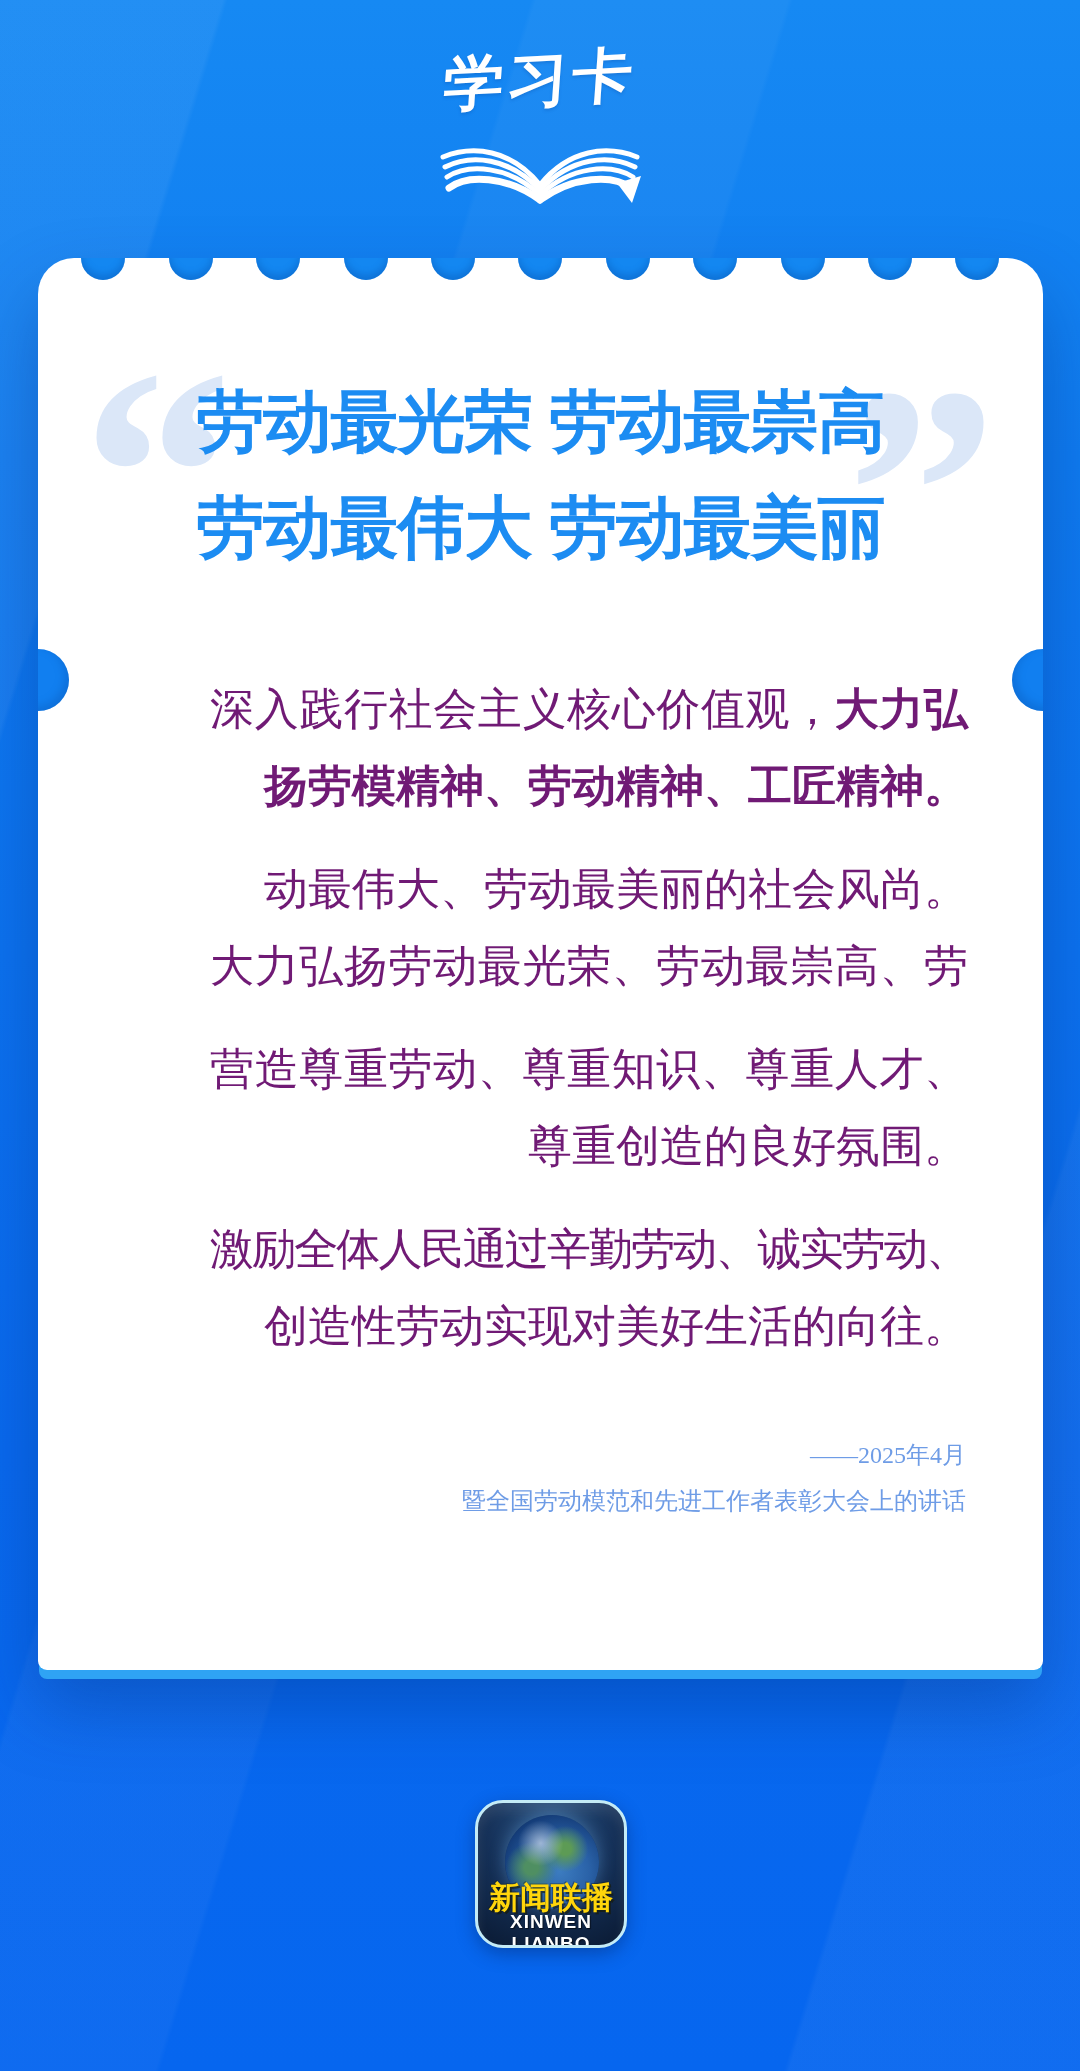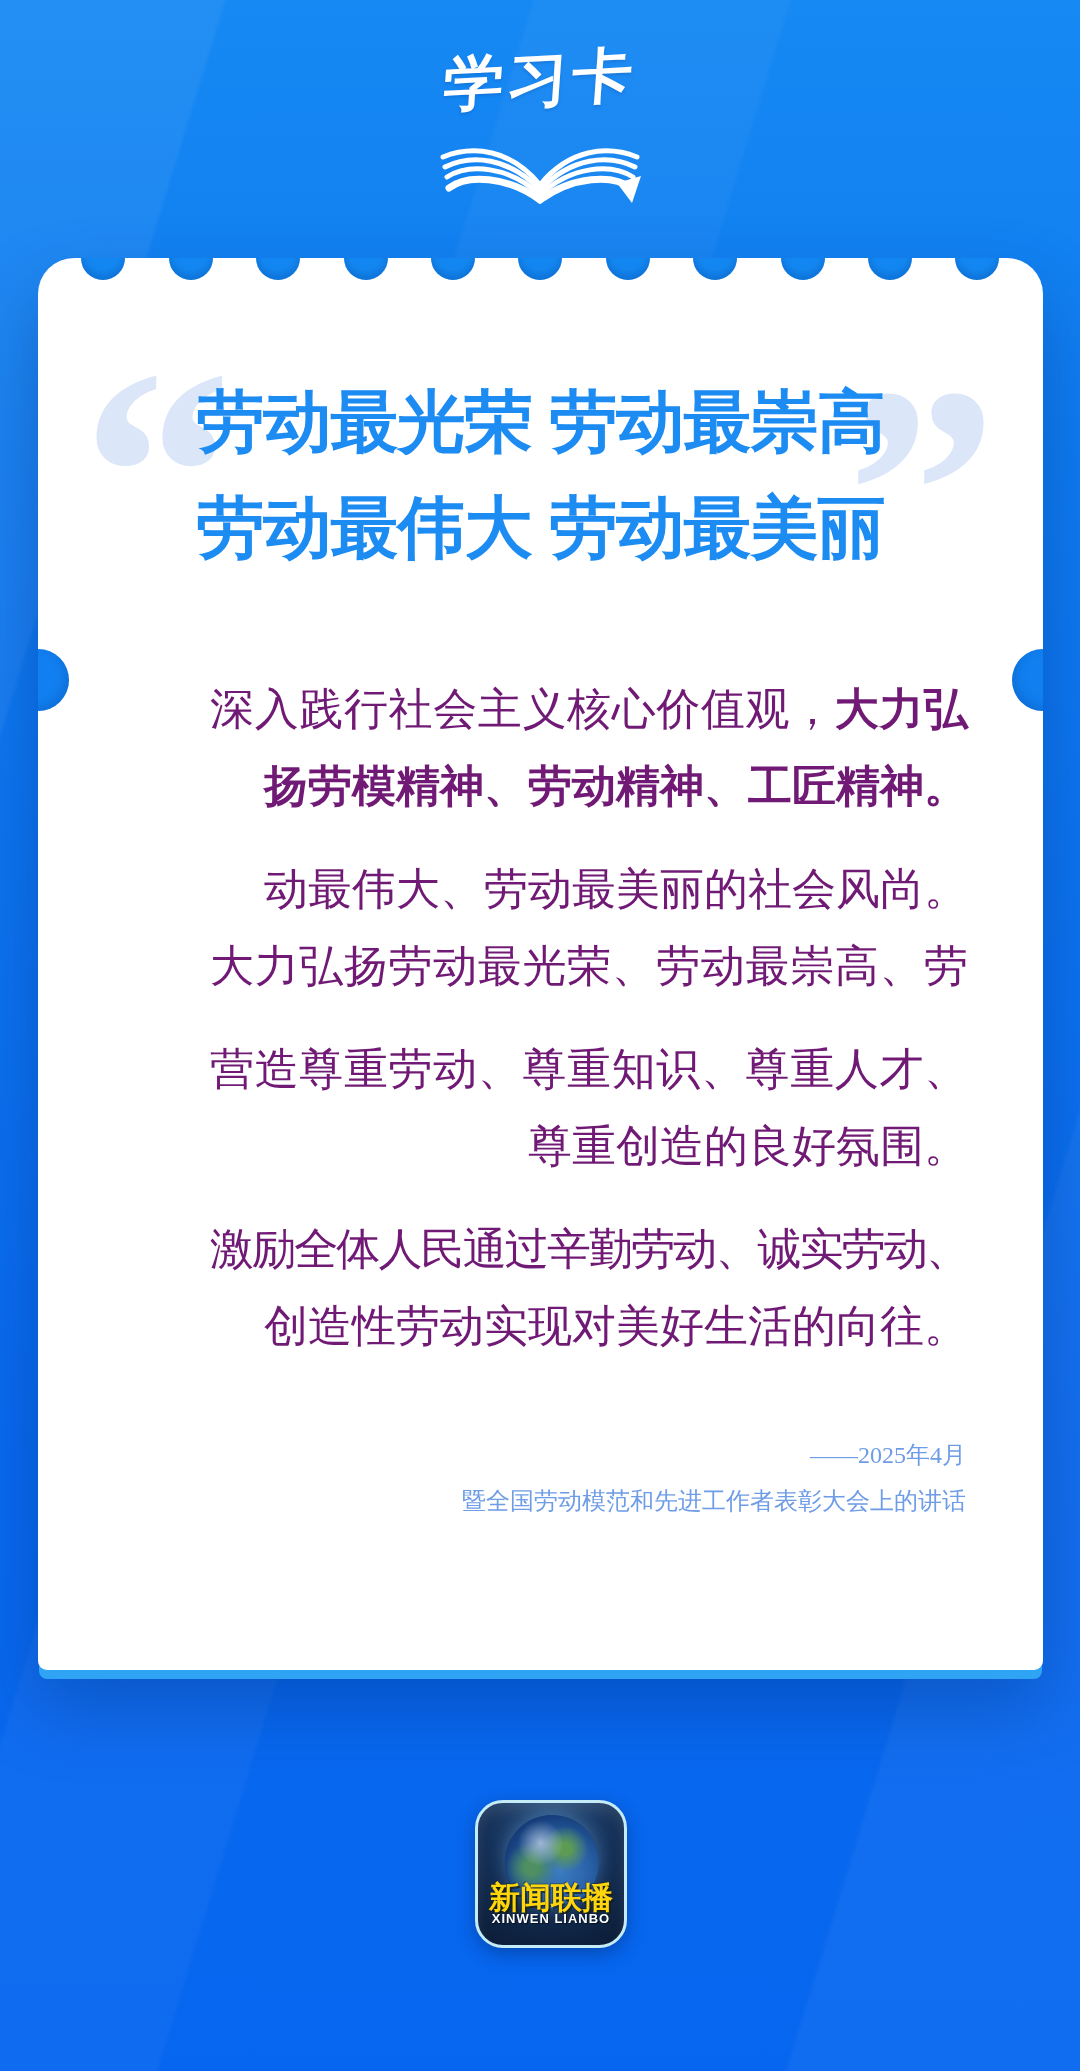--- a/index.html
+++ b/index.html
@@ -58,21 +58,21 @@
   .globe{position:absolute;left:27px;top:12px;width:94px;height:94px;border-radius:50%;
     background:
       radial-gradient(circle at 38% 30%, rgba(255,255,255,.55) 0%, rgba(255,255,255,0) 26%),
       radial-gradient(circle at 64% 36%, #5d9b55 7%, rgba(93,155,85,0) 27%),
       radial-gradient(circle at 28% 56%, #4f8f62 8%, rgba(79,143,98,0) 30%),
       radial-gradient(circle at 58% 60%, #3c7cc0 0%, #2a62a8 38%, #143c78 74%, #0c2850 100%);
     box-shadow:0 0 16px rgba(120,190,255,.35);}
   .app-name{position:absolute;left:0;top:74px;width:100%;color:#ffd60b;font-weight:900;font-size:31px;
     text-shadow:2px 2px 0 rgba(25,25,0,.6), -1px -1px 0 rgba(25,25,0,.35);}
   .app-name-latin{position:absolute;left:0;top:108px;width:100%;color:#ffffff;font-weight:700;
-    font-size:13px;letter-spacing:1px;text-shadow:1px 1px 1px rgba(0,0,0,.6);}
+    font-size:19px;letter-spacing:1px;text-shadow:1px 1px 1px rgba(0,0,0,.6);}
 </style>
 </head>
 <body>
 
 <div class="poster">
 
   <div class="logo">
     <span class="logo-text">学习卡</span>
     <svg class="logo-book" width="214" height="78" viewBox="0 0 214 78" fill="none">
       <path d="M107,58 C78,22 40,18 10,30" stroke="#fff" stroke-width="5" stroke-linecap="round"></path>

